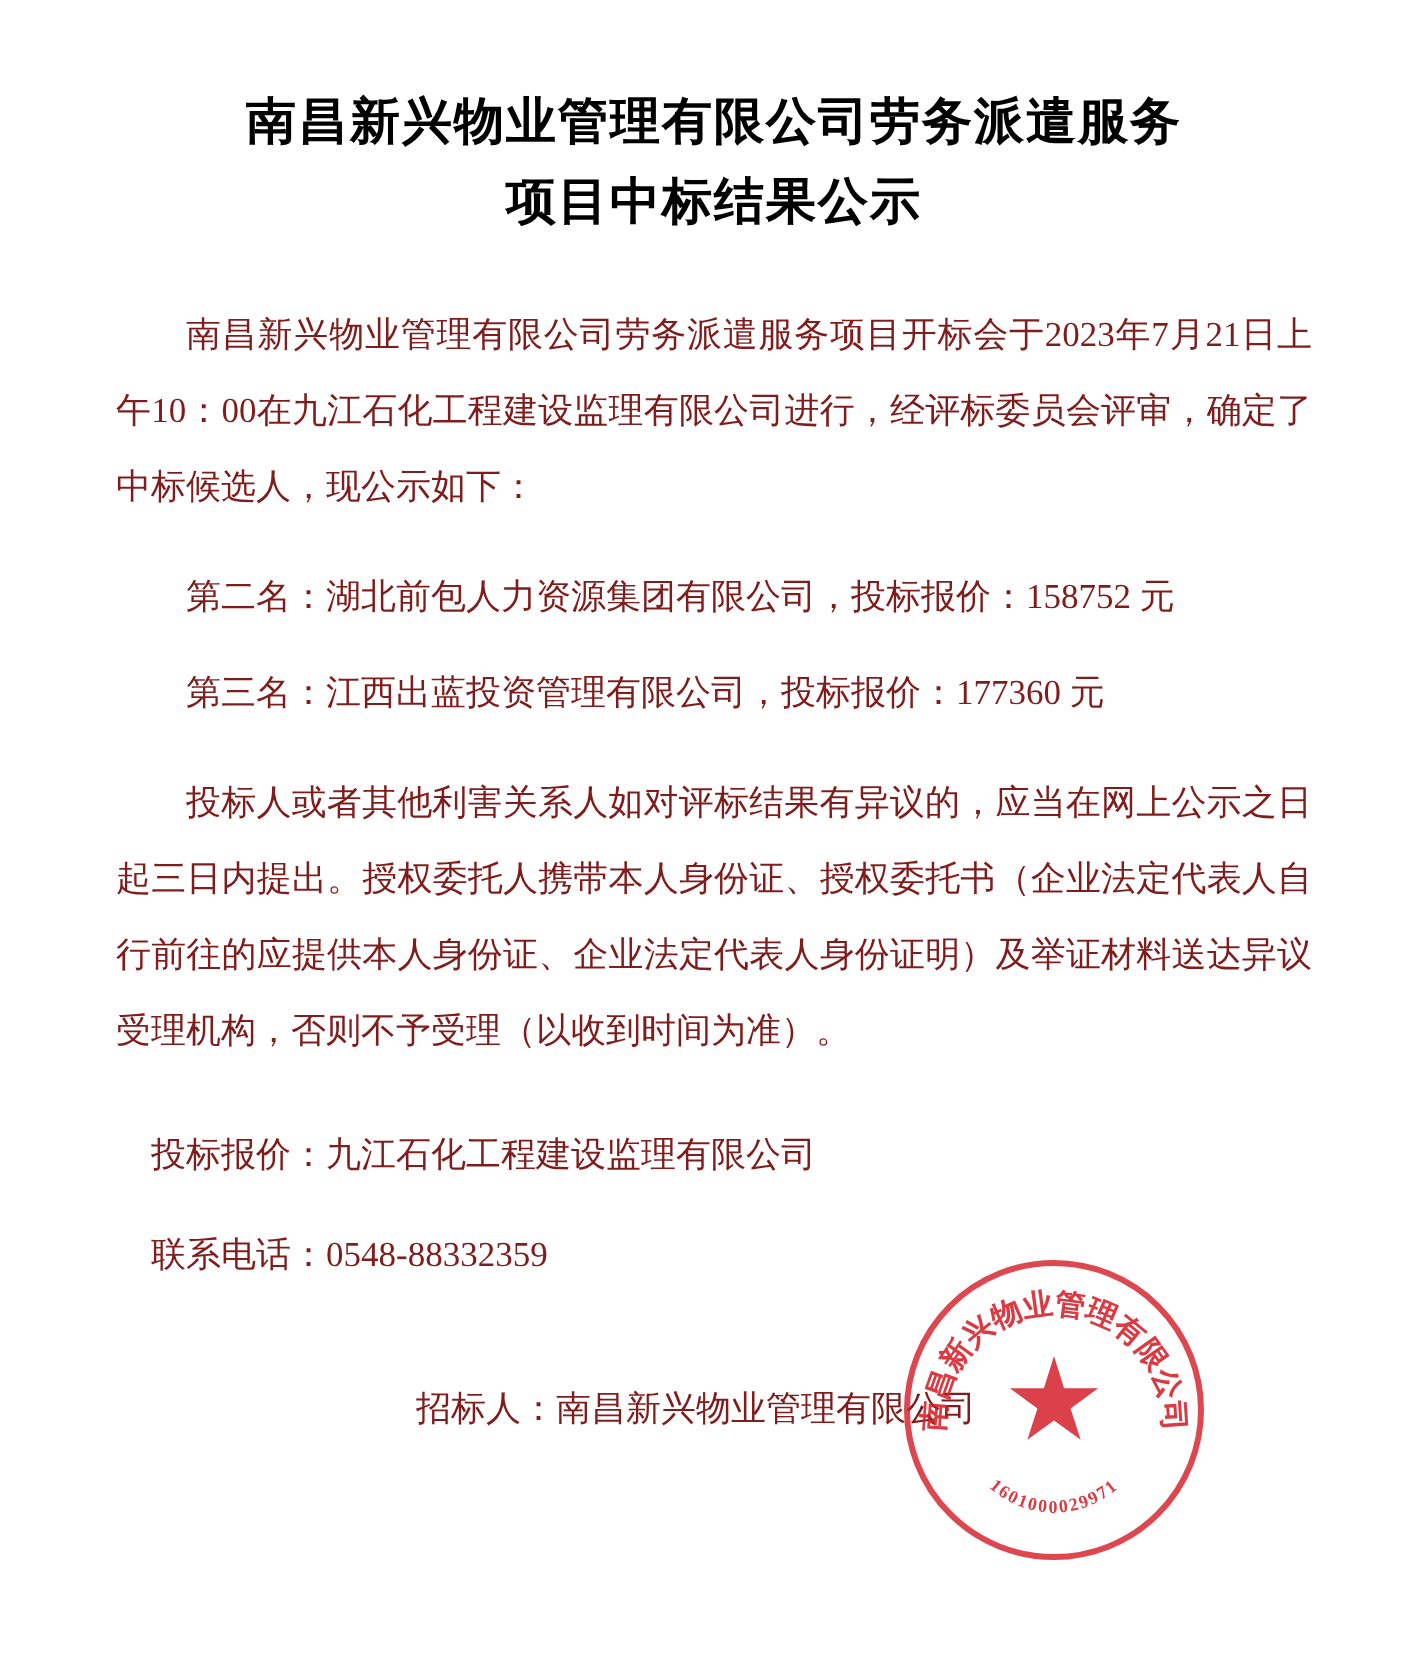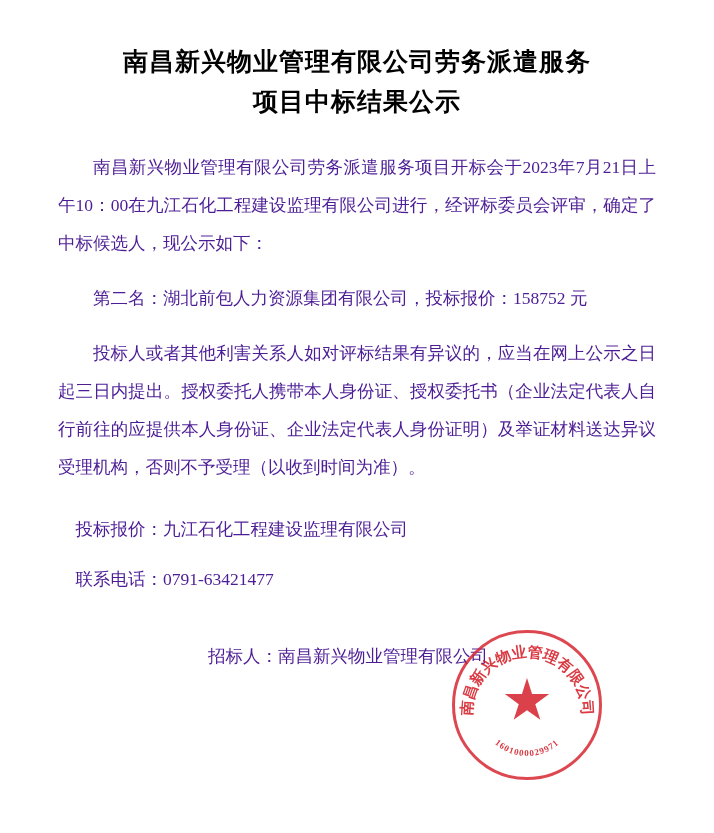--- a/index.html
+++ b/index.html
@@ -30,21 +30,21 @@
     color: #000;
     margin: 6px 0 0 0;
   }
   .title .line2 {
     display: block;
   }
   .body-text {
     margin-top: 26px;
     font-size: 17.5px;
     line-height: 38px;
-    color: #4c1d95;
+    color: #7f1d1d;
     text-align: justify;
   }
   p.para {
     margin: 0 0 4px 0;
     text-indent: 2em;
   }
   .rank-list {
     margin: 14px 0 10px 0;
   }
   p.rank {
@@ -135,29 +135,30 @@
     <span>南昌新兴物业管理有限公司劳务派遣服务</span>
     <span class="line2">项目中标结果公示</span>
   </div>
 
   <div class="body-text">
 
     <p class="para">南昌新兴物业管理有限公司劳务派遣服务项目开标会于2023年7月21日上午10：00在九江石化工程建设监理有限公司进行，经评标委员会评审，确定了中标候选人，现公示如下：</p>
 
     <div class="rank-list">
       <p class="rank">第二名：湖北前包人力资源集团有限公司，投标报价：158752 元</p>
+      <p class="rank">第三名：江西出蓝投资管理有限公司，投标报价：177360 元</p>
     </div>
 
     <div class="block2">
       <p class="para">投标人或者其他利害关系人如对评标结果有异议的，应当在网上公示之日起三日内提出。授权委托人携带本人身份证、授权委托书（企业法定代表人自行前往的应提供本人身份证、企业法定代表人身份证明）及举证材料送达异议受理机构，否则不予受理（以收到时间为准）。</p>
     </div>
 
     <div class="contact">
       <p class="contact-line">投标报价：九江石化工程建设监理有限公司</p>
-      <p class="contact-line">联系电话：0791-63421477</p>
+      <p class="contact-line">联系电话：0548-88332359</p>
     </div>
 
     <div class="signature">
       <p class="sig-line">招标人：南昌新兴物业管理有限公司</p>
     </div>
 
   </div>
 
   <div class="seal">
     <div class="ring"></div>

